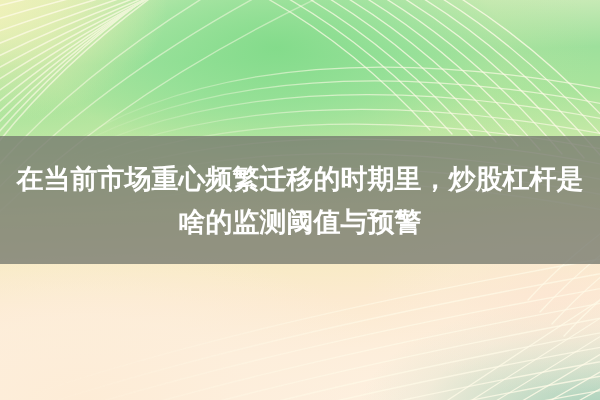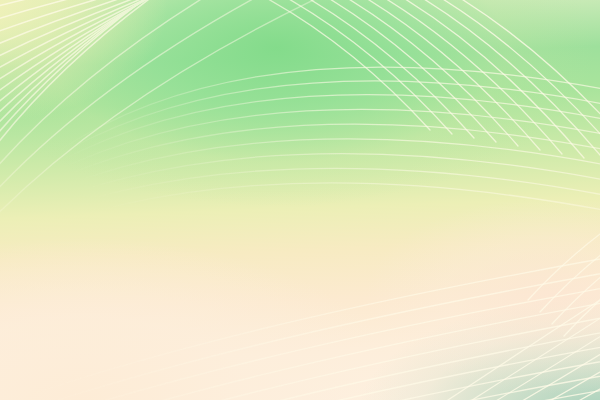--- a/index.html
+++ b/index.html
@@ -260,14 +260,17 @@
           <path d="M 528 300 Q 574 250 628 214"></path>
           <path d="M 540 312 Q 586 262 640 226"></path>
           <path d="M 552 324 Q 598 274 652 238"></path>
           <path d="M 564 336 Q 610 286 664 250"></path>
         </g>
 
       </g>
     </svg>
   </div>
 
+  <div id="text-band">
+    <h1 id="headline">在当前市场重心频繁迁移的时期里，炒股杠杆是啥的监测阈值与预警</h1>
+  </div>
 
 </div>
 
 </body></html>

